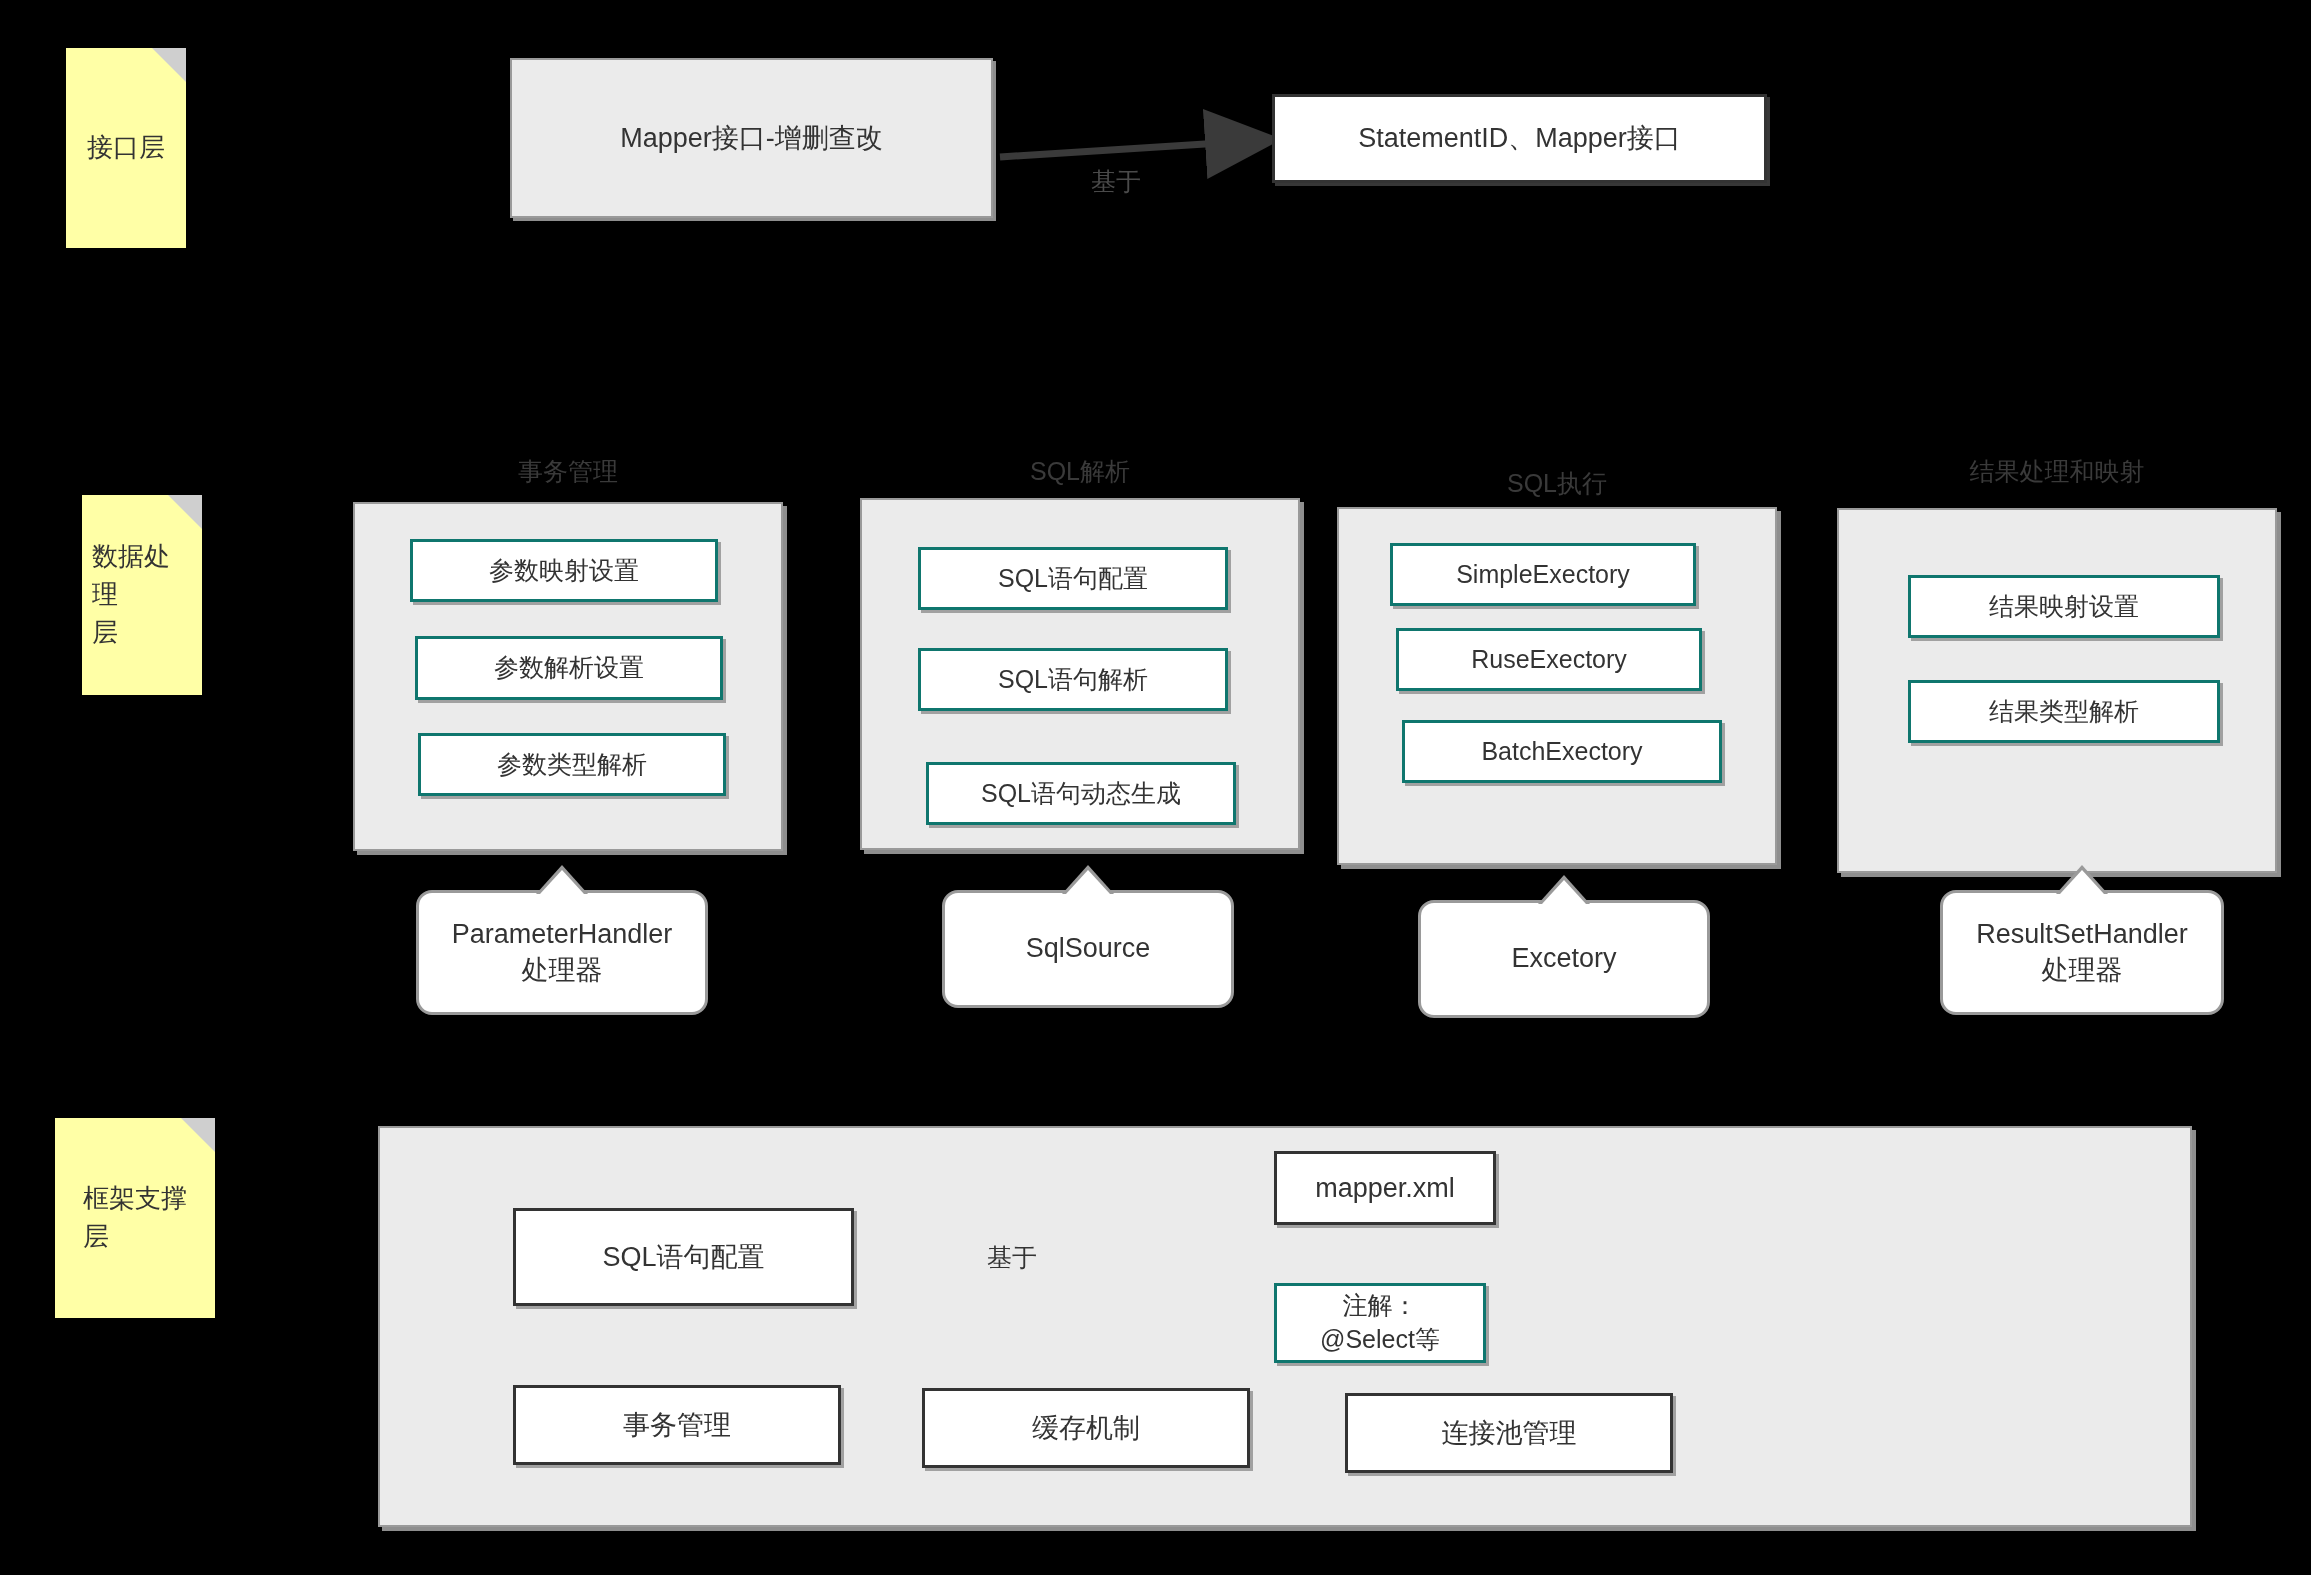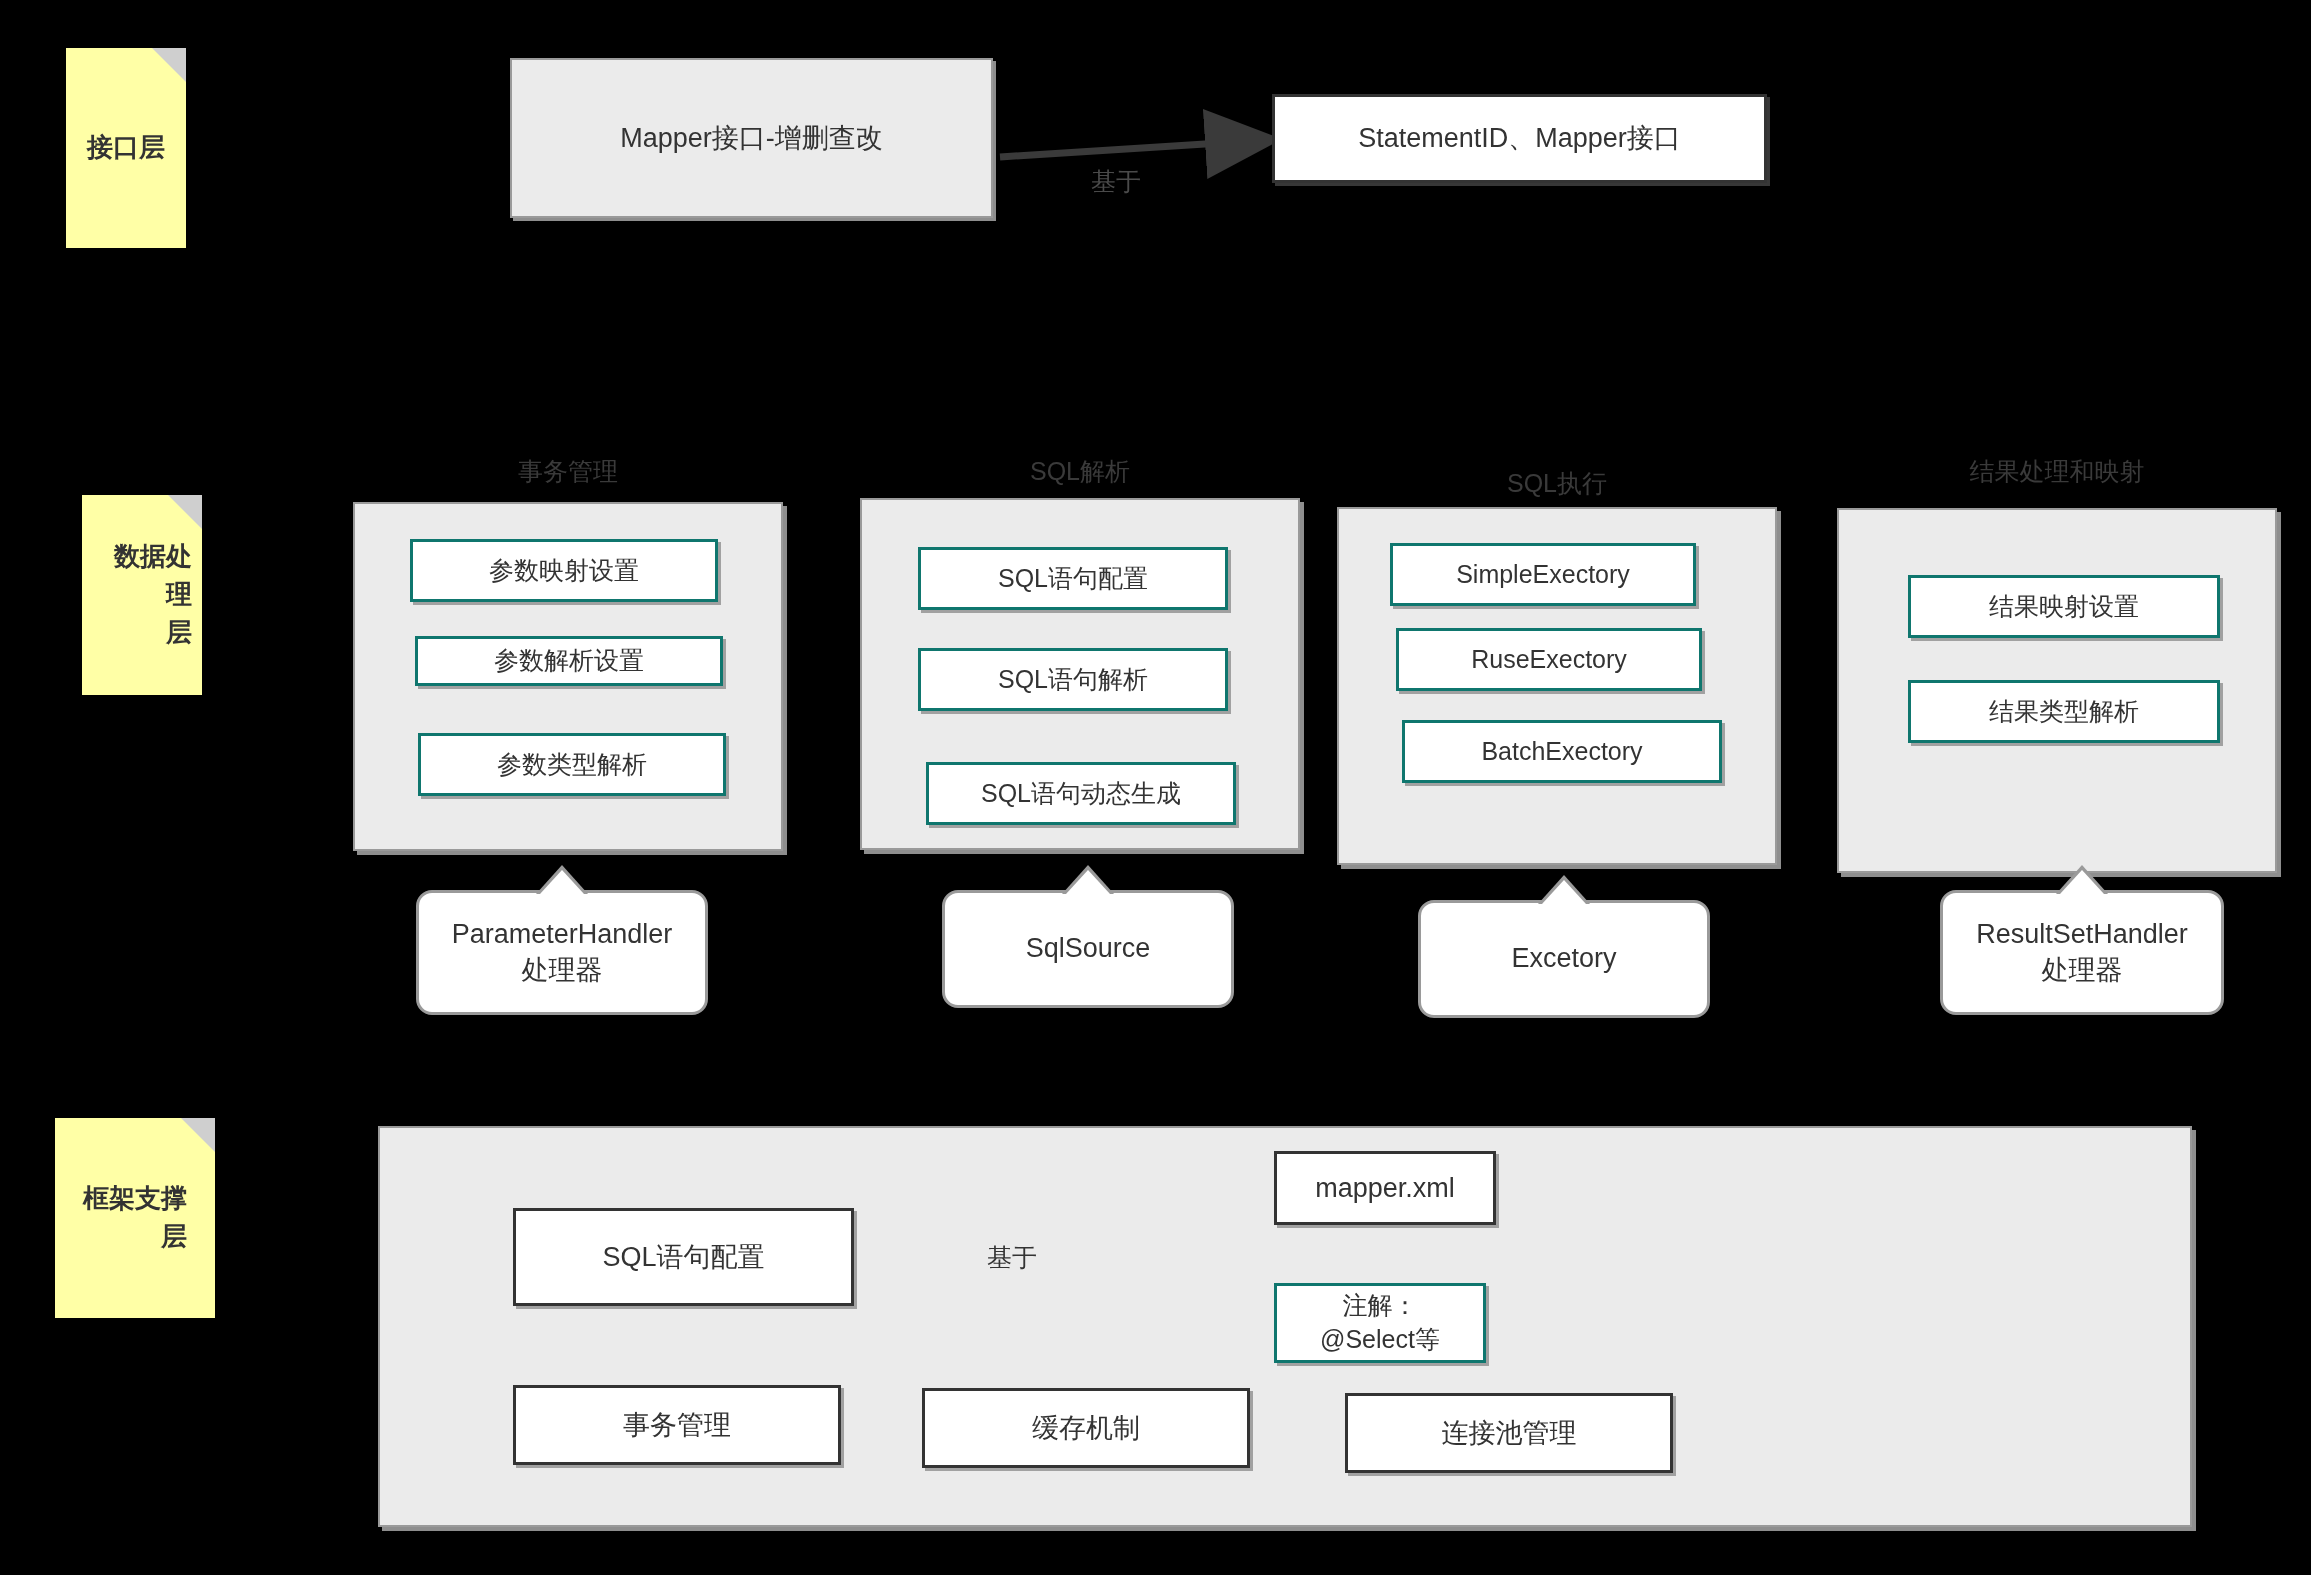--- a/index.html
+++ b/index.html
@@ -8,22 +8,22 @@
     width:2311px;height:1575px;position:relative;overflow:hidden;
     font-family:"Liberation Sans","DejaVu Sans",sans-serif;
     background:#000;color:#333;
   }
   .canvas{position:absolute;inset:0;}
 
   
   .sticky{
     position:absolute;background:#ffffa6;
     display:flex;align-items:center;justify-content:center;
-    text-align:right;color:#333;font-size:26px;line-height:1.45;
-    box-sizing:border-box;padding:0 10px;font-weight:bold;
+    text-align:left;color:#333;font-size:26px;line-height:1.45;
+    box-sizing:border-box;padding:0 10px;
   }
   .sticky .fold{
     position:absolute;top:0;right:0;width:34px;height:34px;
     background:#cfcfcf;
     clip-path:polygon(0 0,100% 100%,100% 0);
   }
   .sticky .sticky-label{position:relative;z-index:2;white-space:pre-line;}
 
   
   .node{
@@ -128,21 +128,21 @@
 
   <div class="node node-gray" style="left:510px;top:58px;width:483px;height:160px;">Mapper接口-增删查改</div>
 
   <div class="node node-white" style="left:1272px;top:94px;width:495px;height:89px;">StatementID、Mapper接口</div>
 
   <div class="edge-label" style="left:1091px;top:165px;">基于</div>
 
   <div class="group-title" style="left:353px;top:455px;width:430px;">事务管理</div>
   <div class="group" style="left:353px;top:502px;width:430px;height:349px;"></div>
   <div class="node node-white-sm" style="left:410px;top:539px;width:308px;height:63px;">参数映射设置</div>
-  <div class="node node-white-sm" style="left:415px;top:636px;width:308px;height:50px;">参数解析设置</div>
+  <div class="node node-white-sm" style="left:415px;top:636px;width:308px;height:64px;">参数解析设置</div>
   <div class="node node-white-sm" style="left:418px;top:733px;width:308px;height:63px;">参数类型解析</div>
   <div class="callout" style="left:416px;top:890px;width:292px;height:125px;">
     <span class="tip-b"></span>
     <span class="tip"></span>
     <span>ParameterHandler
 处理器</span>
   </div>
 
   <div class="group-title" style="left:860px;top:455px;width:440px;">SQL解析</div>
   <div class="group" style="left:860px;top:498px;width:440px;height:352px;"></div>

